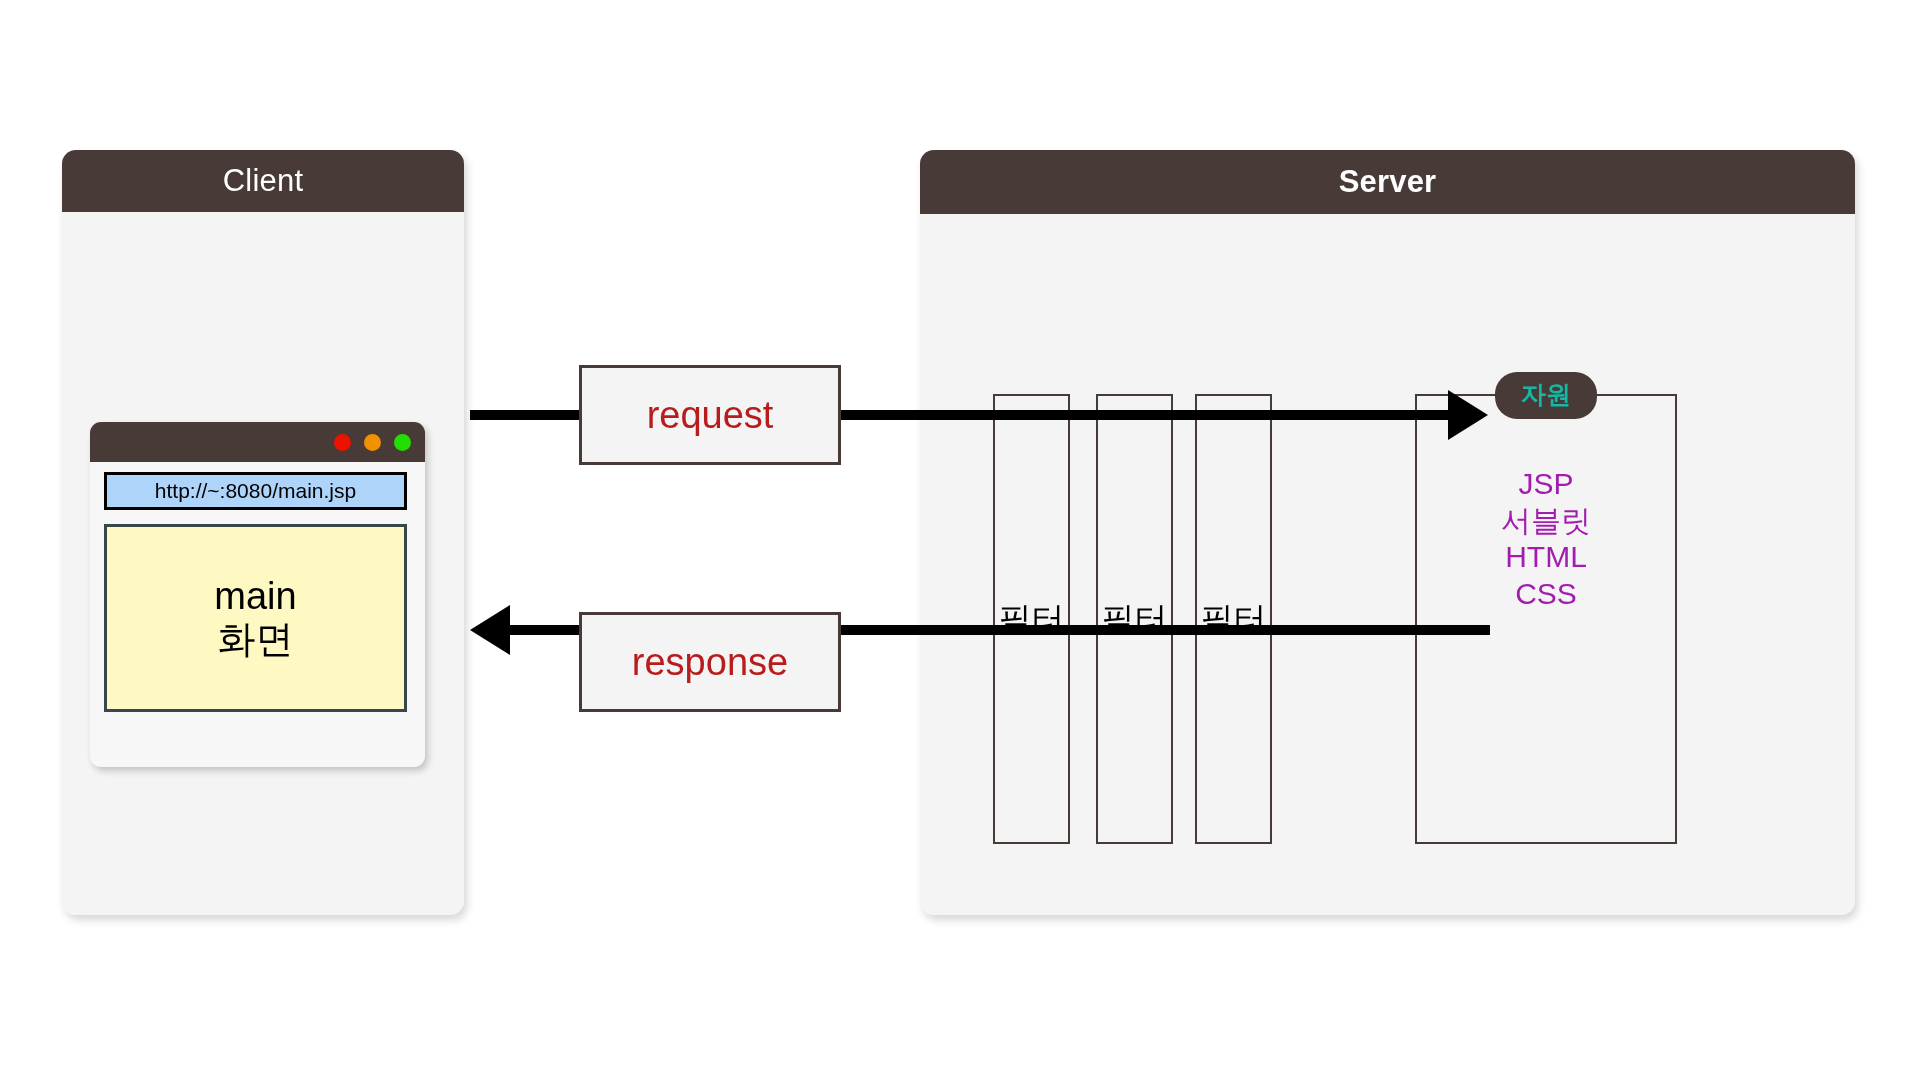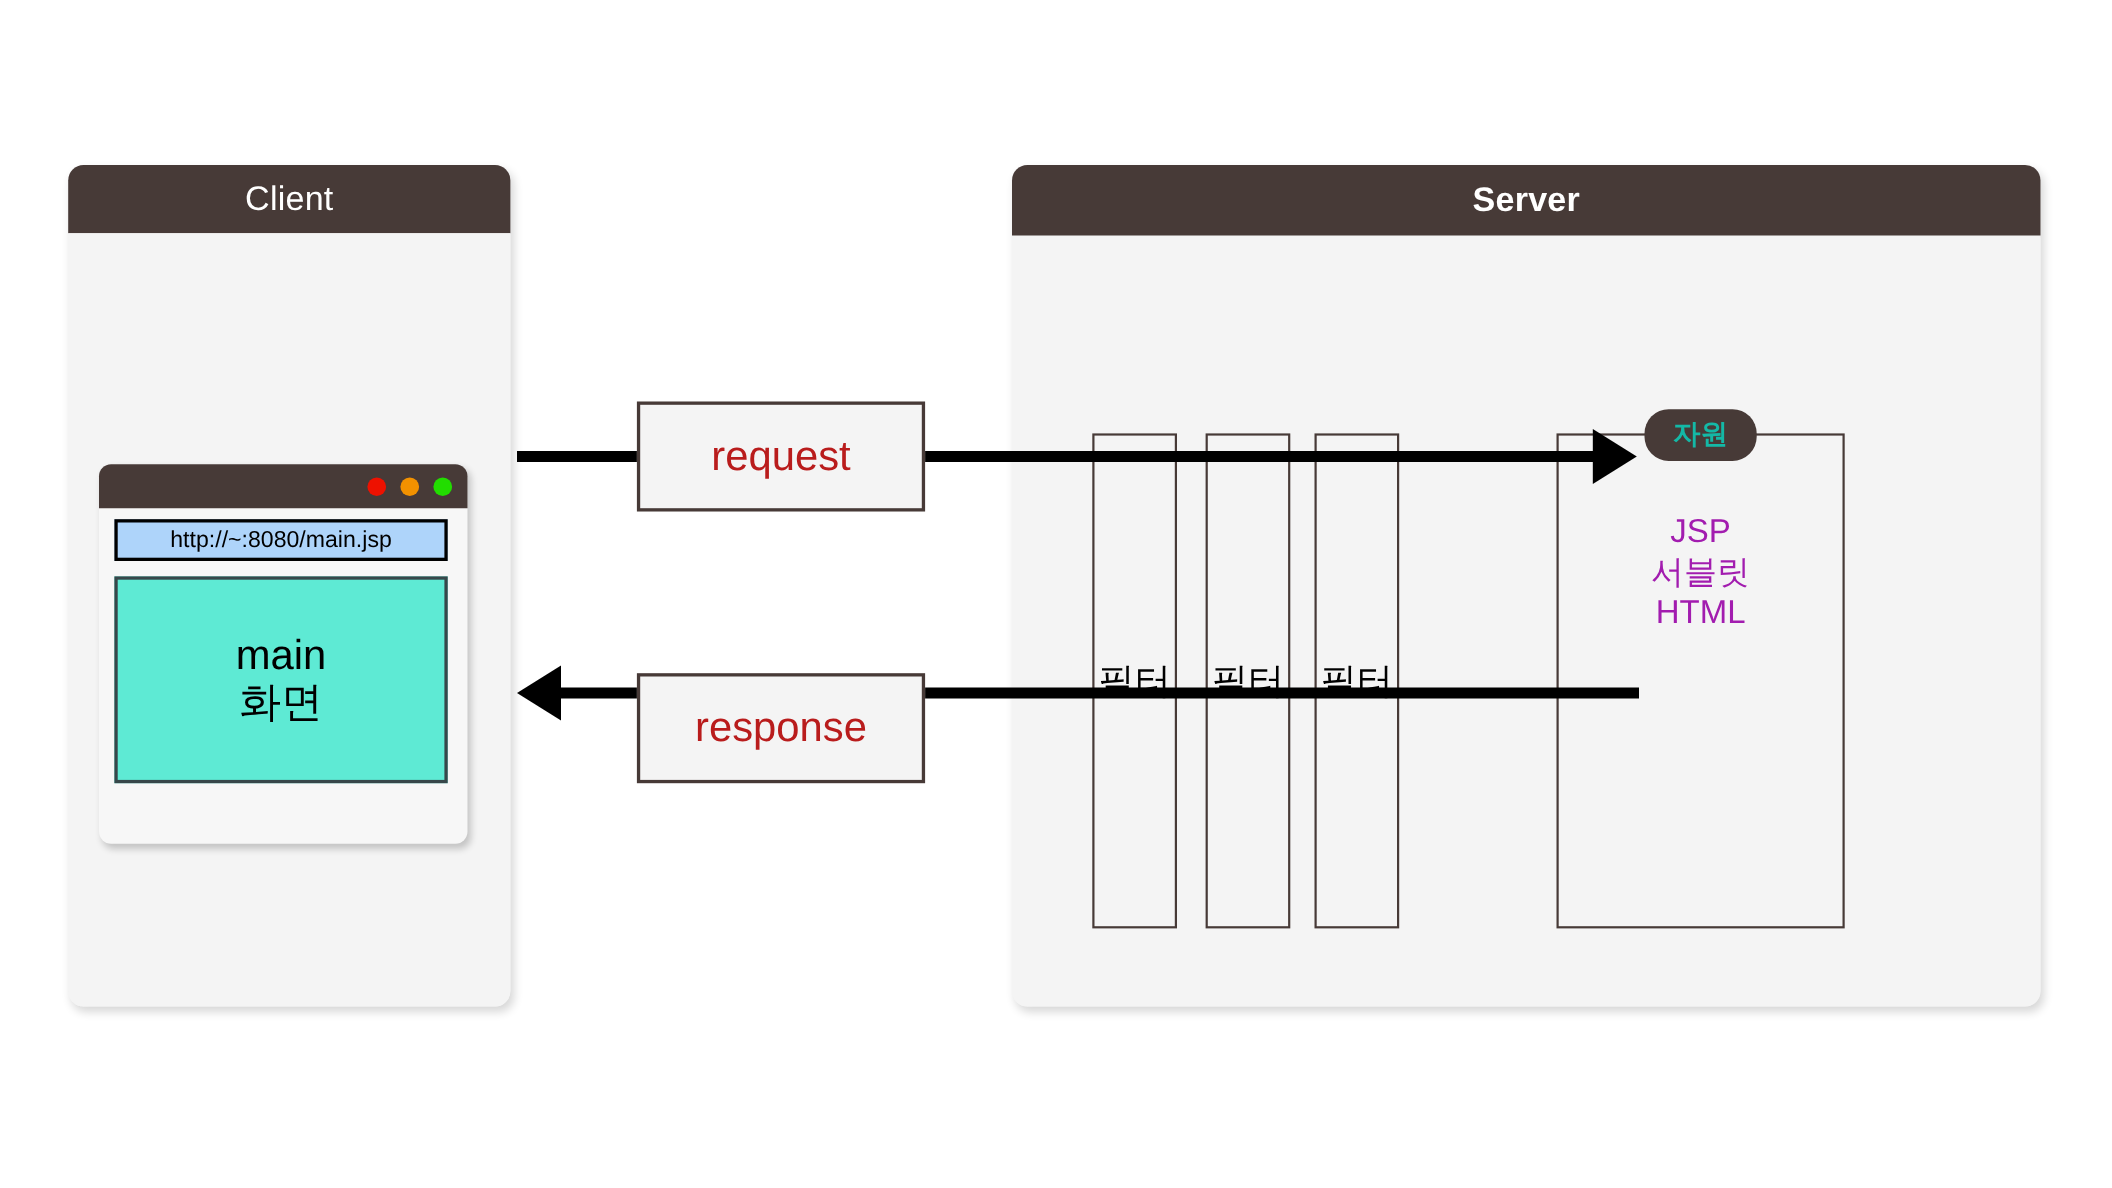--- a/index.html
+++ b/index.html
@@ -106,21 +106,21 @@
     font-size: 21px;
     color: #000000;
     white-space: nowrap;
   }
   .viewport {
     position: absolute;
     left: 14px;
     top: 102px;
     width: 303px;
     height: 188px;
-    background: #5eead4;
+    background: #fef9c3;
     border: 3px solid #37474a;
     box-sizing: border-box;
     display: flex;
     flex-direction: column;
     align-items: center;
     justify-content: center;
     line-height: 1.12;
   }
   .viewport-line { font-size: 38px; color: #000000; }
 
@@ -262,20 +262,21 @@
     <div class="filter-box" id="filter-1">필터</div>
     <div class="filter-box" id="filter-2">필터</div>
     <div class="filter-box" id="filter-3">필터</div>
 
     <div class="resource-box">
       <div class="resource-badge">자원</div>
       <div class="resource-list">
         <div>JSP</div>
         <div>서블릿</div>
         <div>HTML</div>
+        <div>CSS</div>
       </div>
     </div>
 
   </div>
 </div>
 
 <div class="arrow-line" style="left:470px; top:410px; width:115px;"></div>
 <div class="arrow-line" style="left:835px; top:410px; width:616px;"></div>
 <div class="arrow-head right" style="left:1448px; top:390px;"></div>
 <div class="msg-box" id="request-box">request</div>

